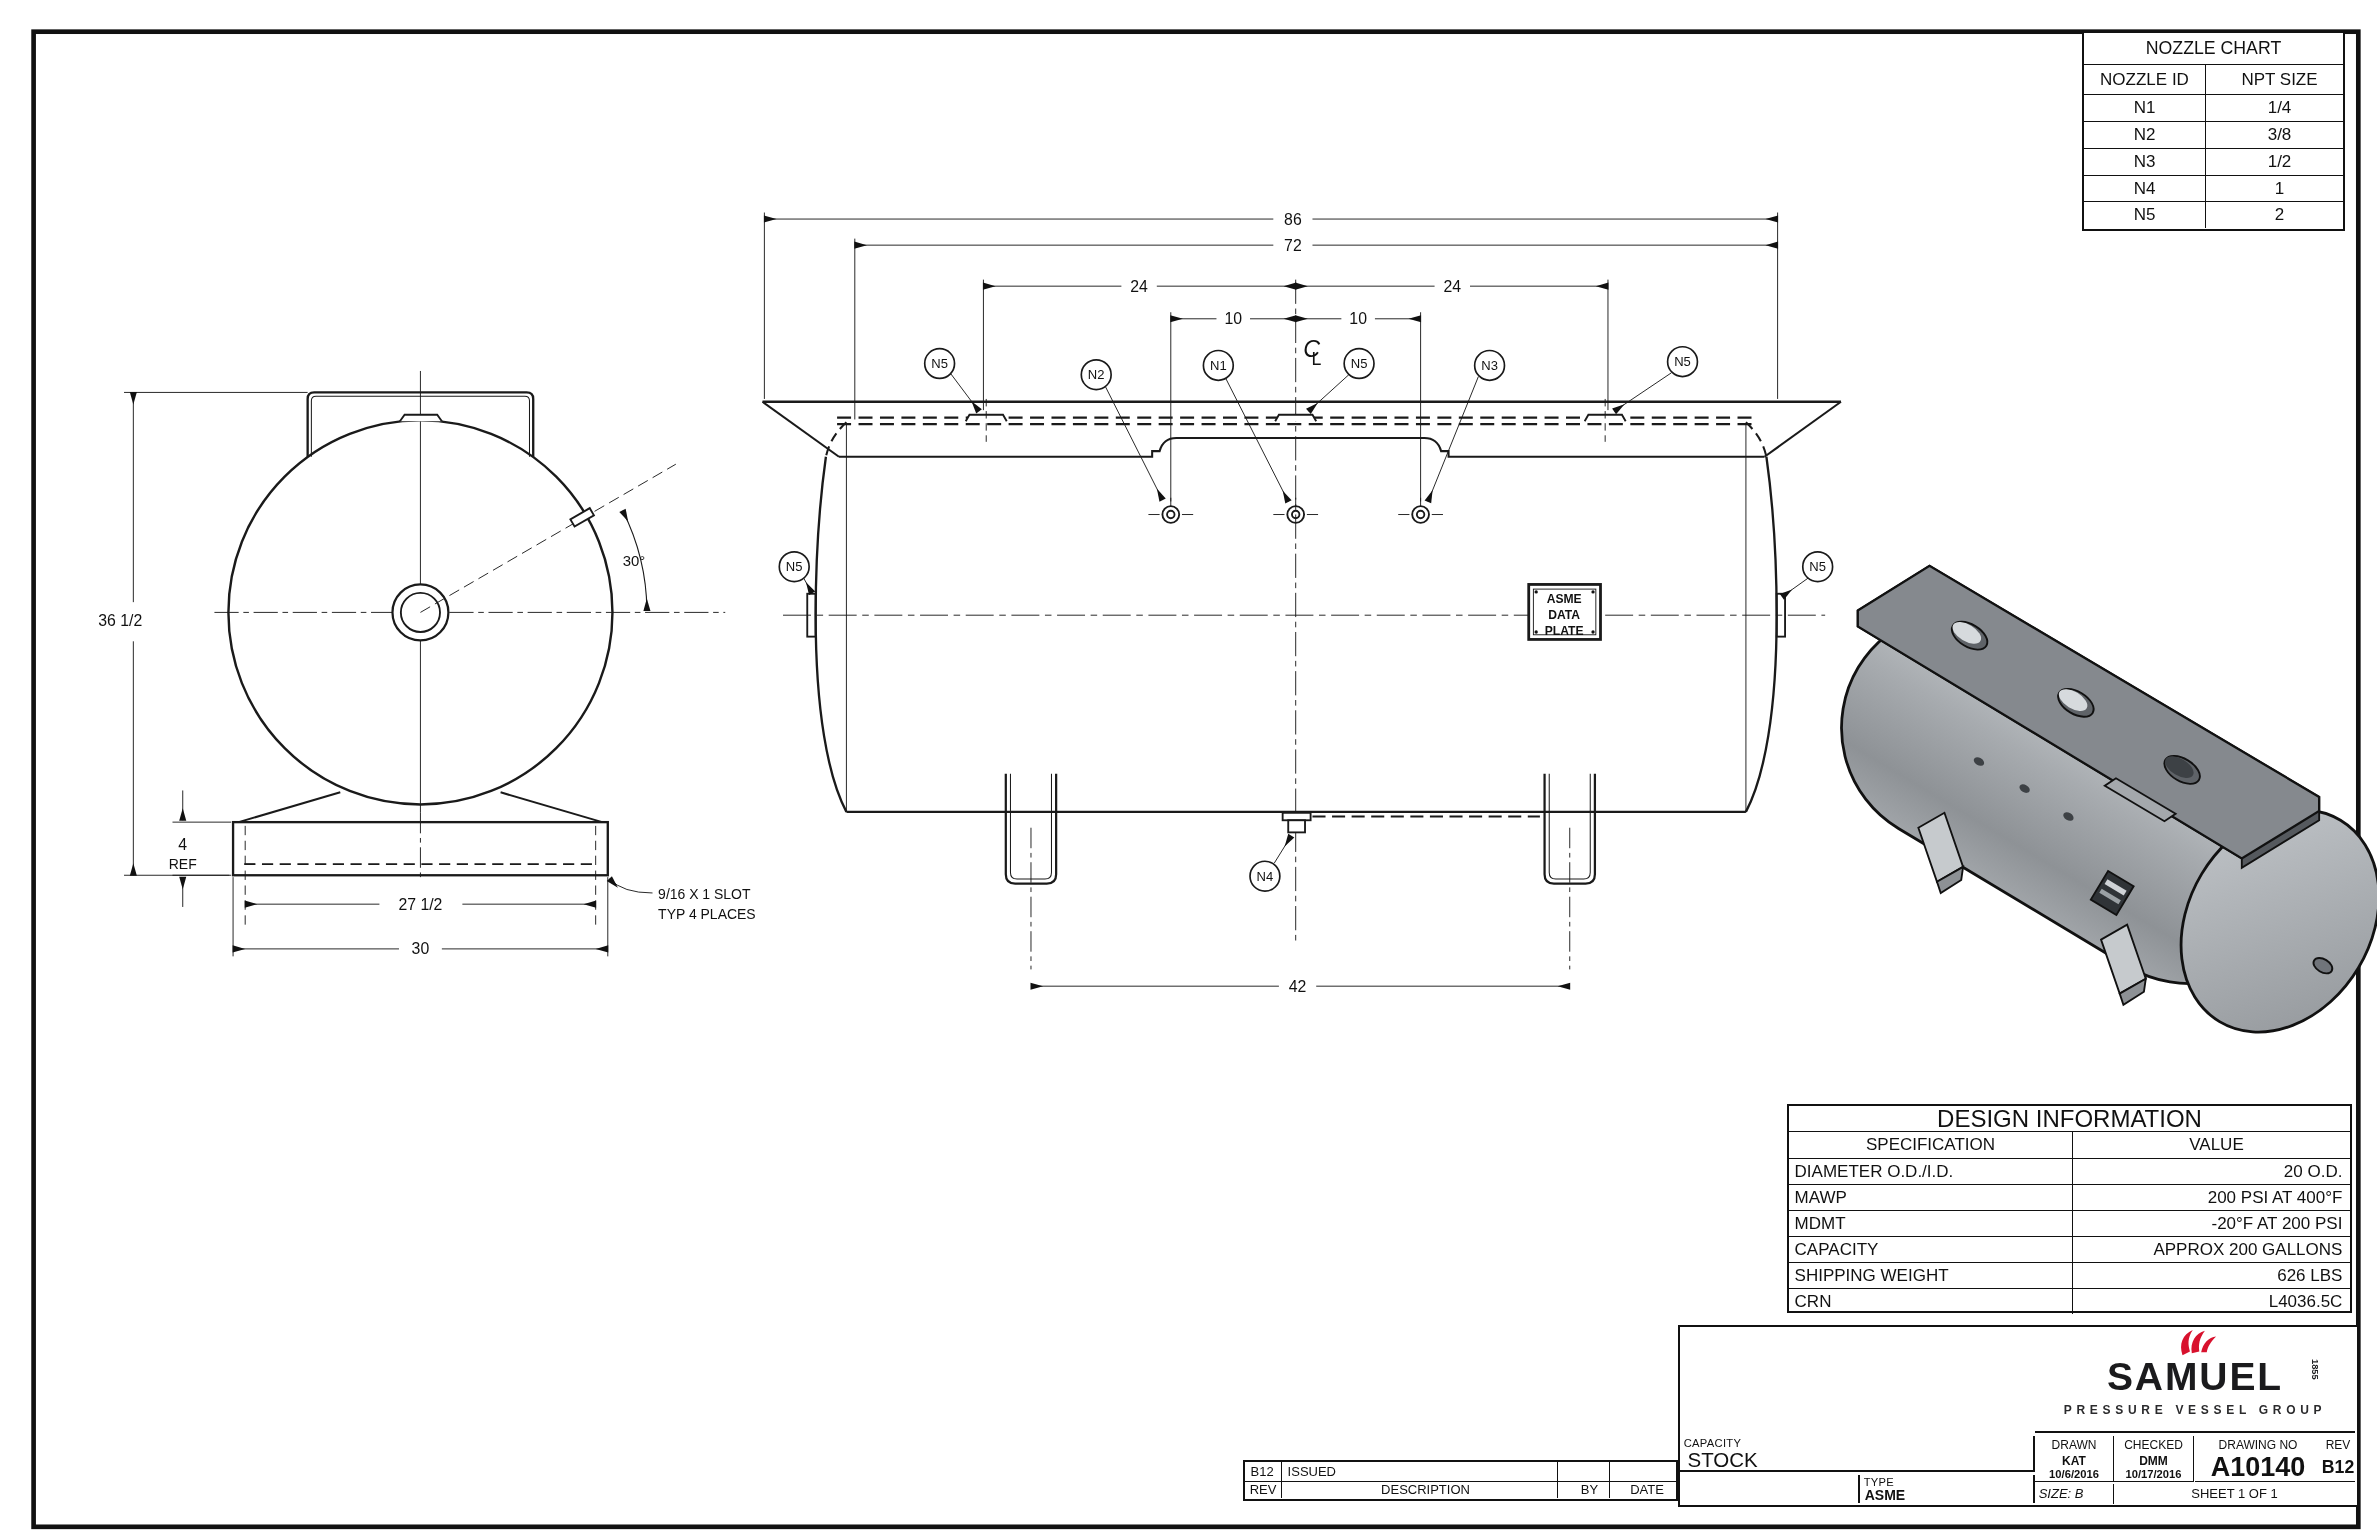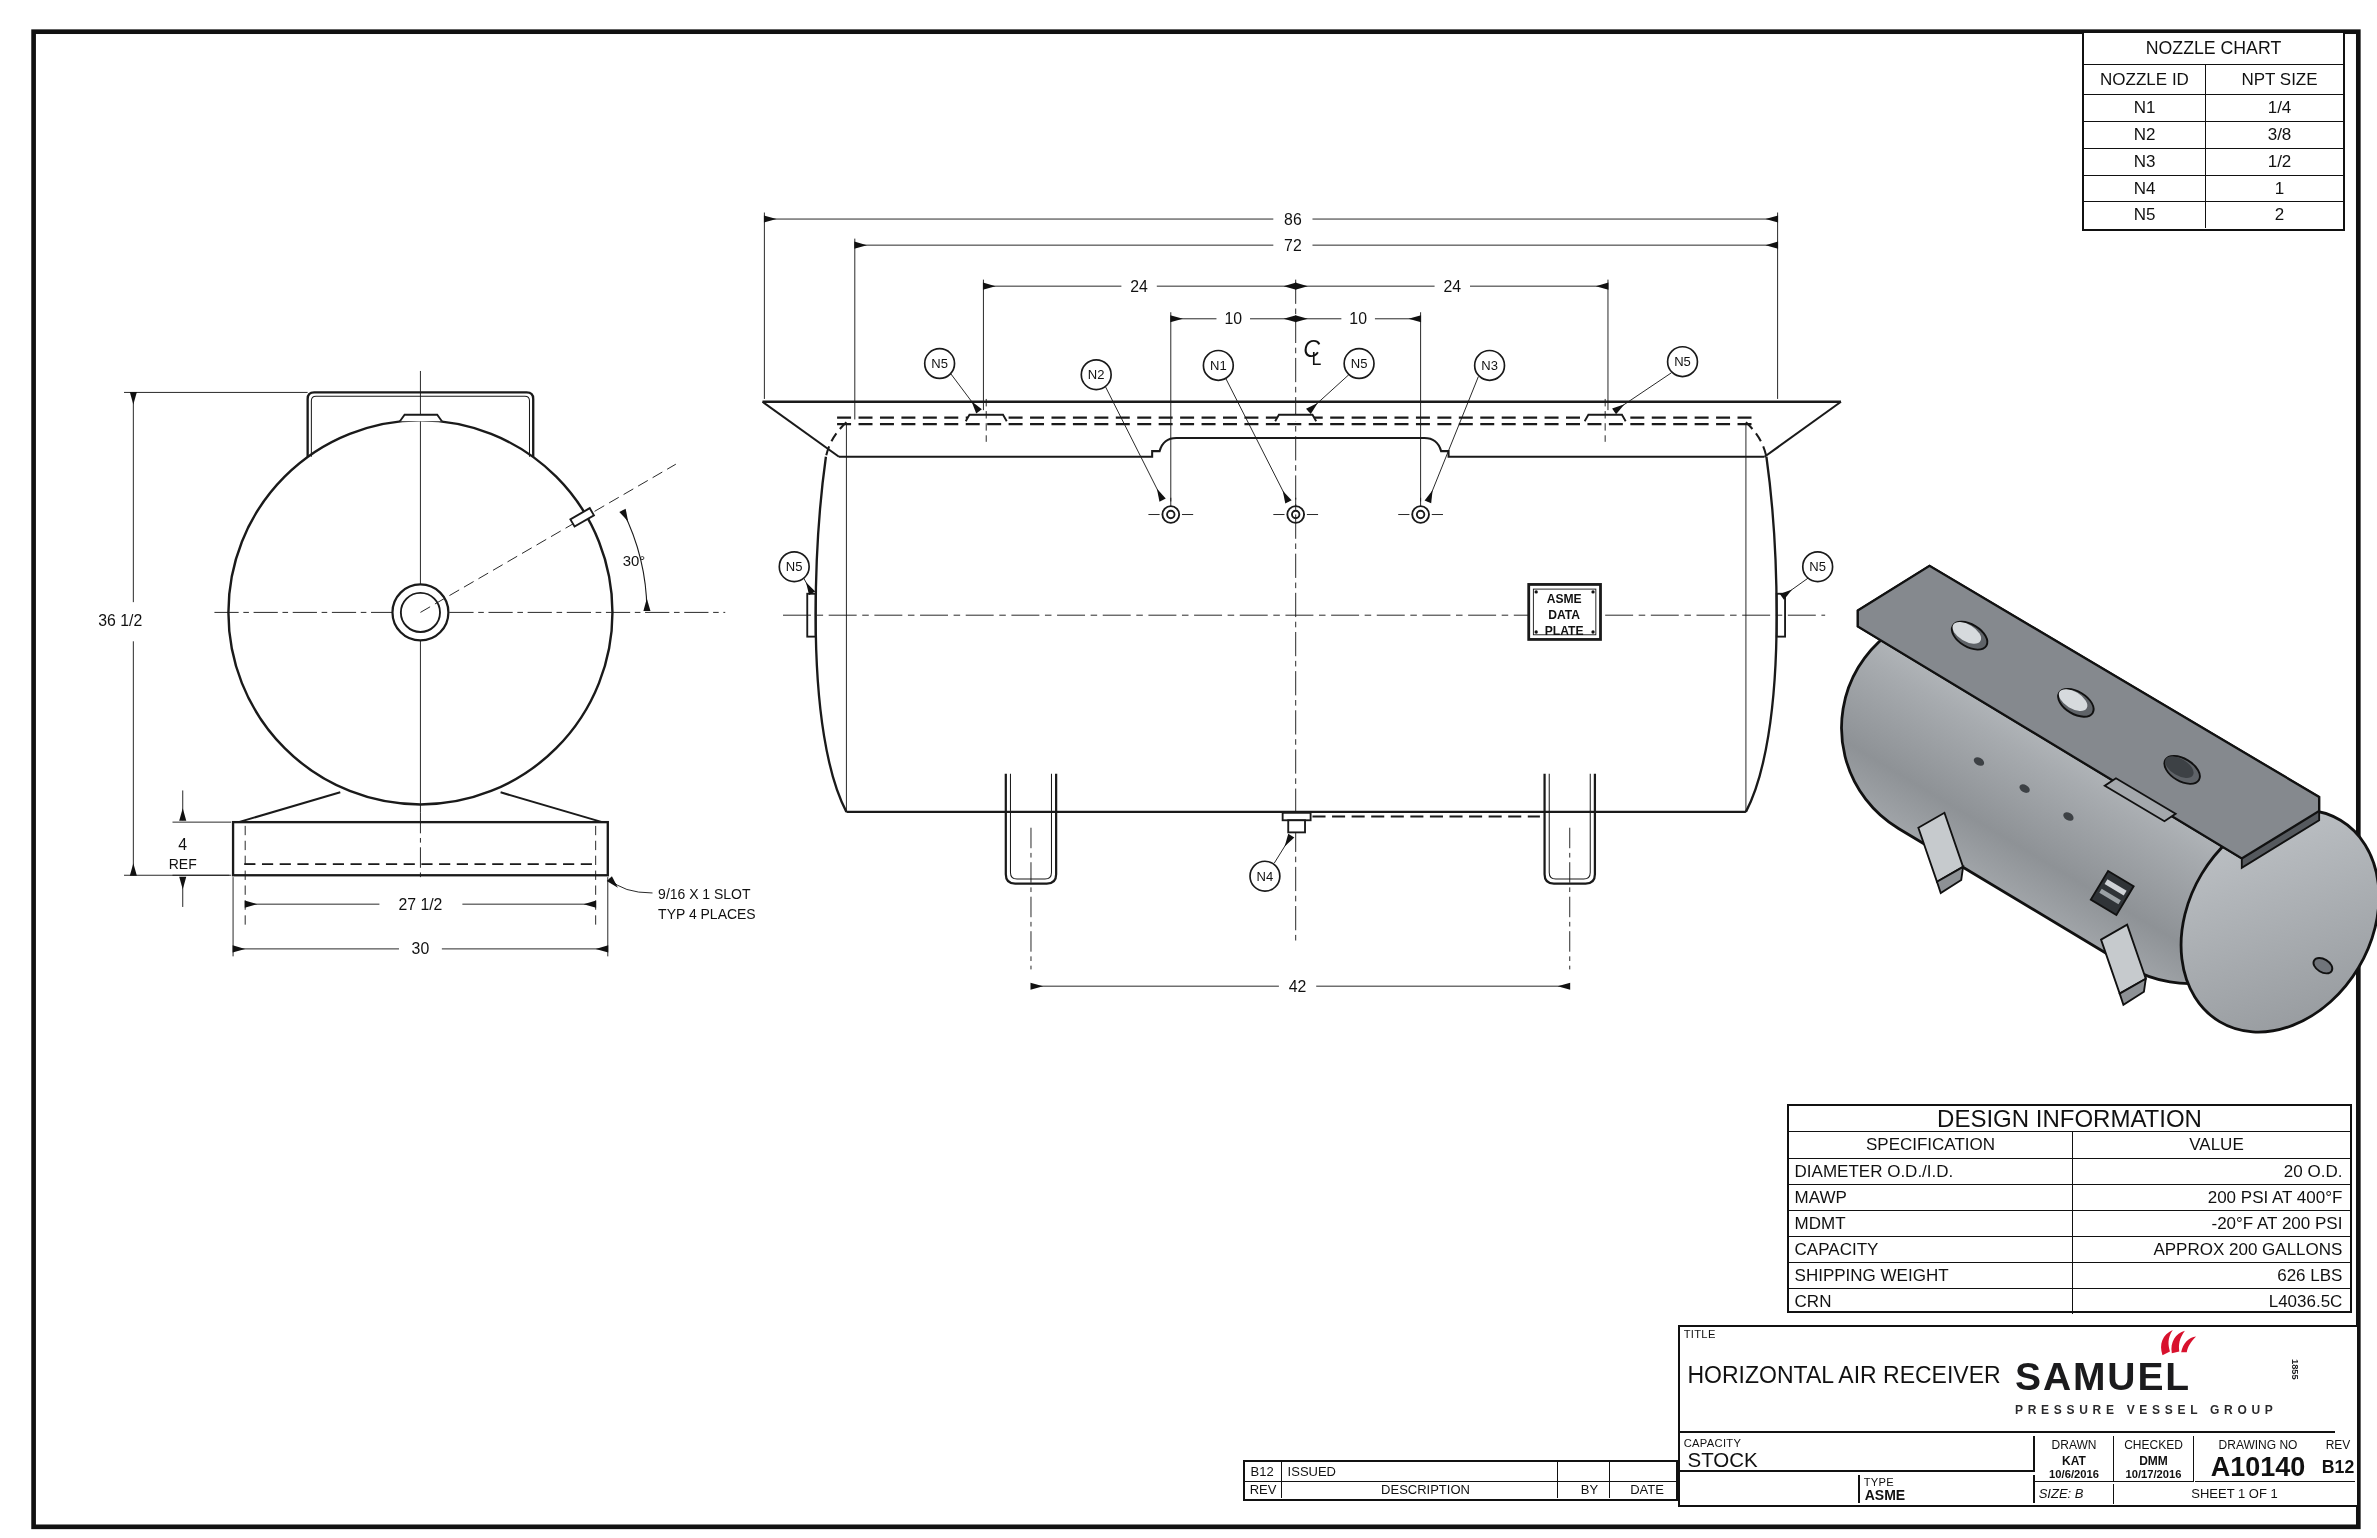--- a/index.html
+++ b/index.html
@@ -352,26 +352,22 @@
     <div class="tcell rgt bl" style="width:276px;">626 LBS</div>
   </div>
   <div class="trow bt" style="height:26px;">
     <div class="tcell lft" style="width:283px;">CRN</div>
     <div class="tcell rgt bl" style="width:276px;">L4036.5C</div>
   </div>
 </div>
 
 <div class="tbl" style="left:1678px;top:1325px;width:681px;height:182px;">
 
-  <div class="tb-cell" style="left:0;top:0;width:355px;height:106px;border-right:2.8px solid #111;border-bottom:2.8px solid #111;">
-    <span class="lab">TITLE</span>
-    <div style="position:absolute;left:7.5px;top:35px;font-size:23px;">HORIZONTAL AIR RECEIVER</div>
-  </div>
-
-  <div class="tb-cell" style="left:335px;top:0;width:320px;height:106px;border-bottom:2.8px solid #111;">
+
+  <div class="tb-cell" style="left:355px;top:0;width:320px;height:106px;border-bottom:2.8px solid #111;text-align:center;">
     <svg width="43" height="28" viewBox="0 0 46 30" style="position:absolute;left:140px;top:1.9px;">
       <path d="M8,28 C4,16 8,6 19,1 C13,10 14,17 16,24 Z" fill="#d8112d"></path>
       <path d="M18,26 C16,14 22,5 32,2 C26,10 25,17 26,24 Z" fill="#d8112d"></path>
       <path d="M28,25 C30,15 36,9 44,8 C38,14 35,19 34,25 Z" fill="#d8112d"></path>
     </svg>
     <div style="position:absolute;left:0;top:28px;width:100%;font-size:39px;font-weight:800;letter-spacing:1.9px;color:#1b1b1d;">SAMUEL</div>
     <div style="position:absolute;right:35px;top:32px;font-size:9.3px;font-weight:bold;writing-mode:vertical-rl;color:#1b1b1d;">1855</div>
     <div style="position:absolute;left:0;top:76px;width:100%;font-size:12px;font-weight:bold;letter-spacing:4.7px;color:#2b2b2d;">PRESSURE VESSEL GROUP</div>
   </div>
 

